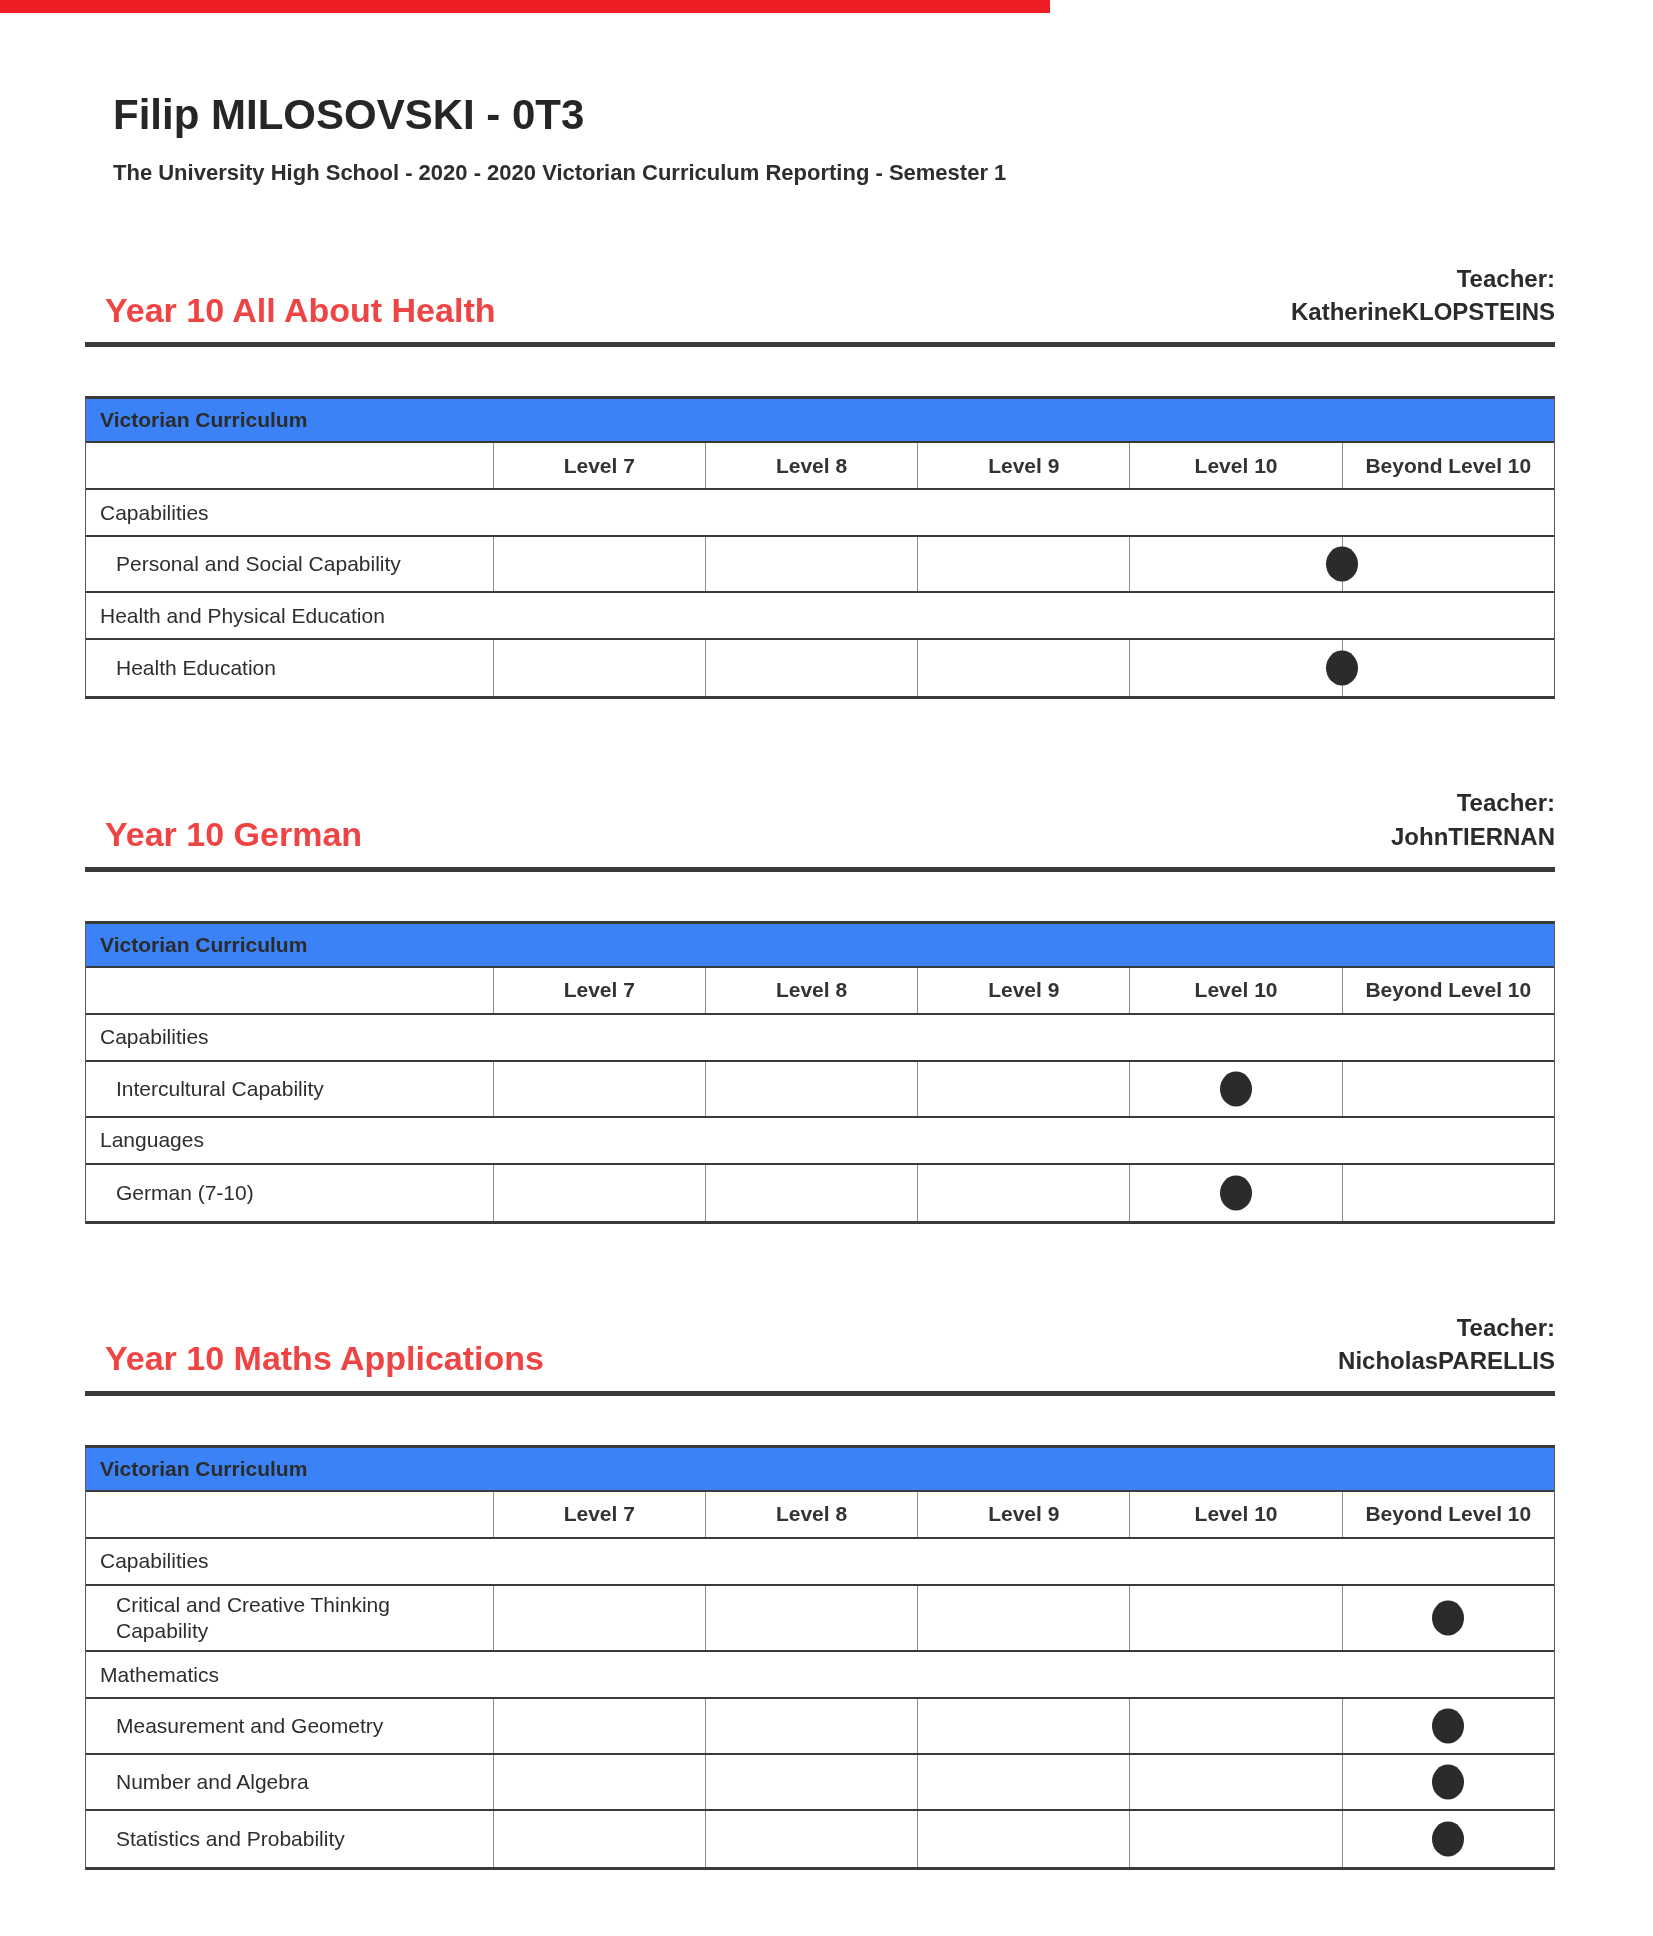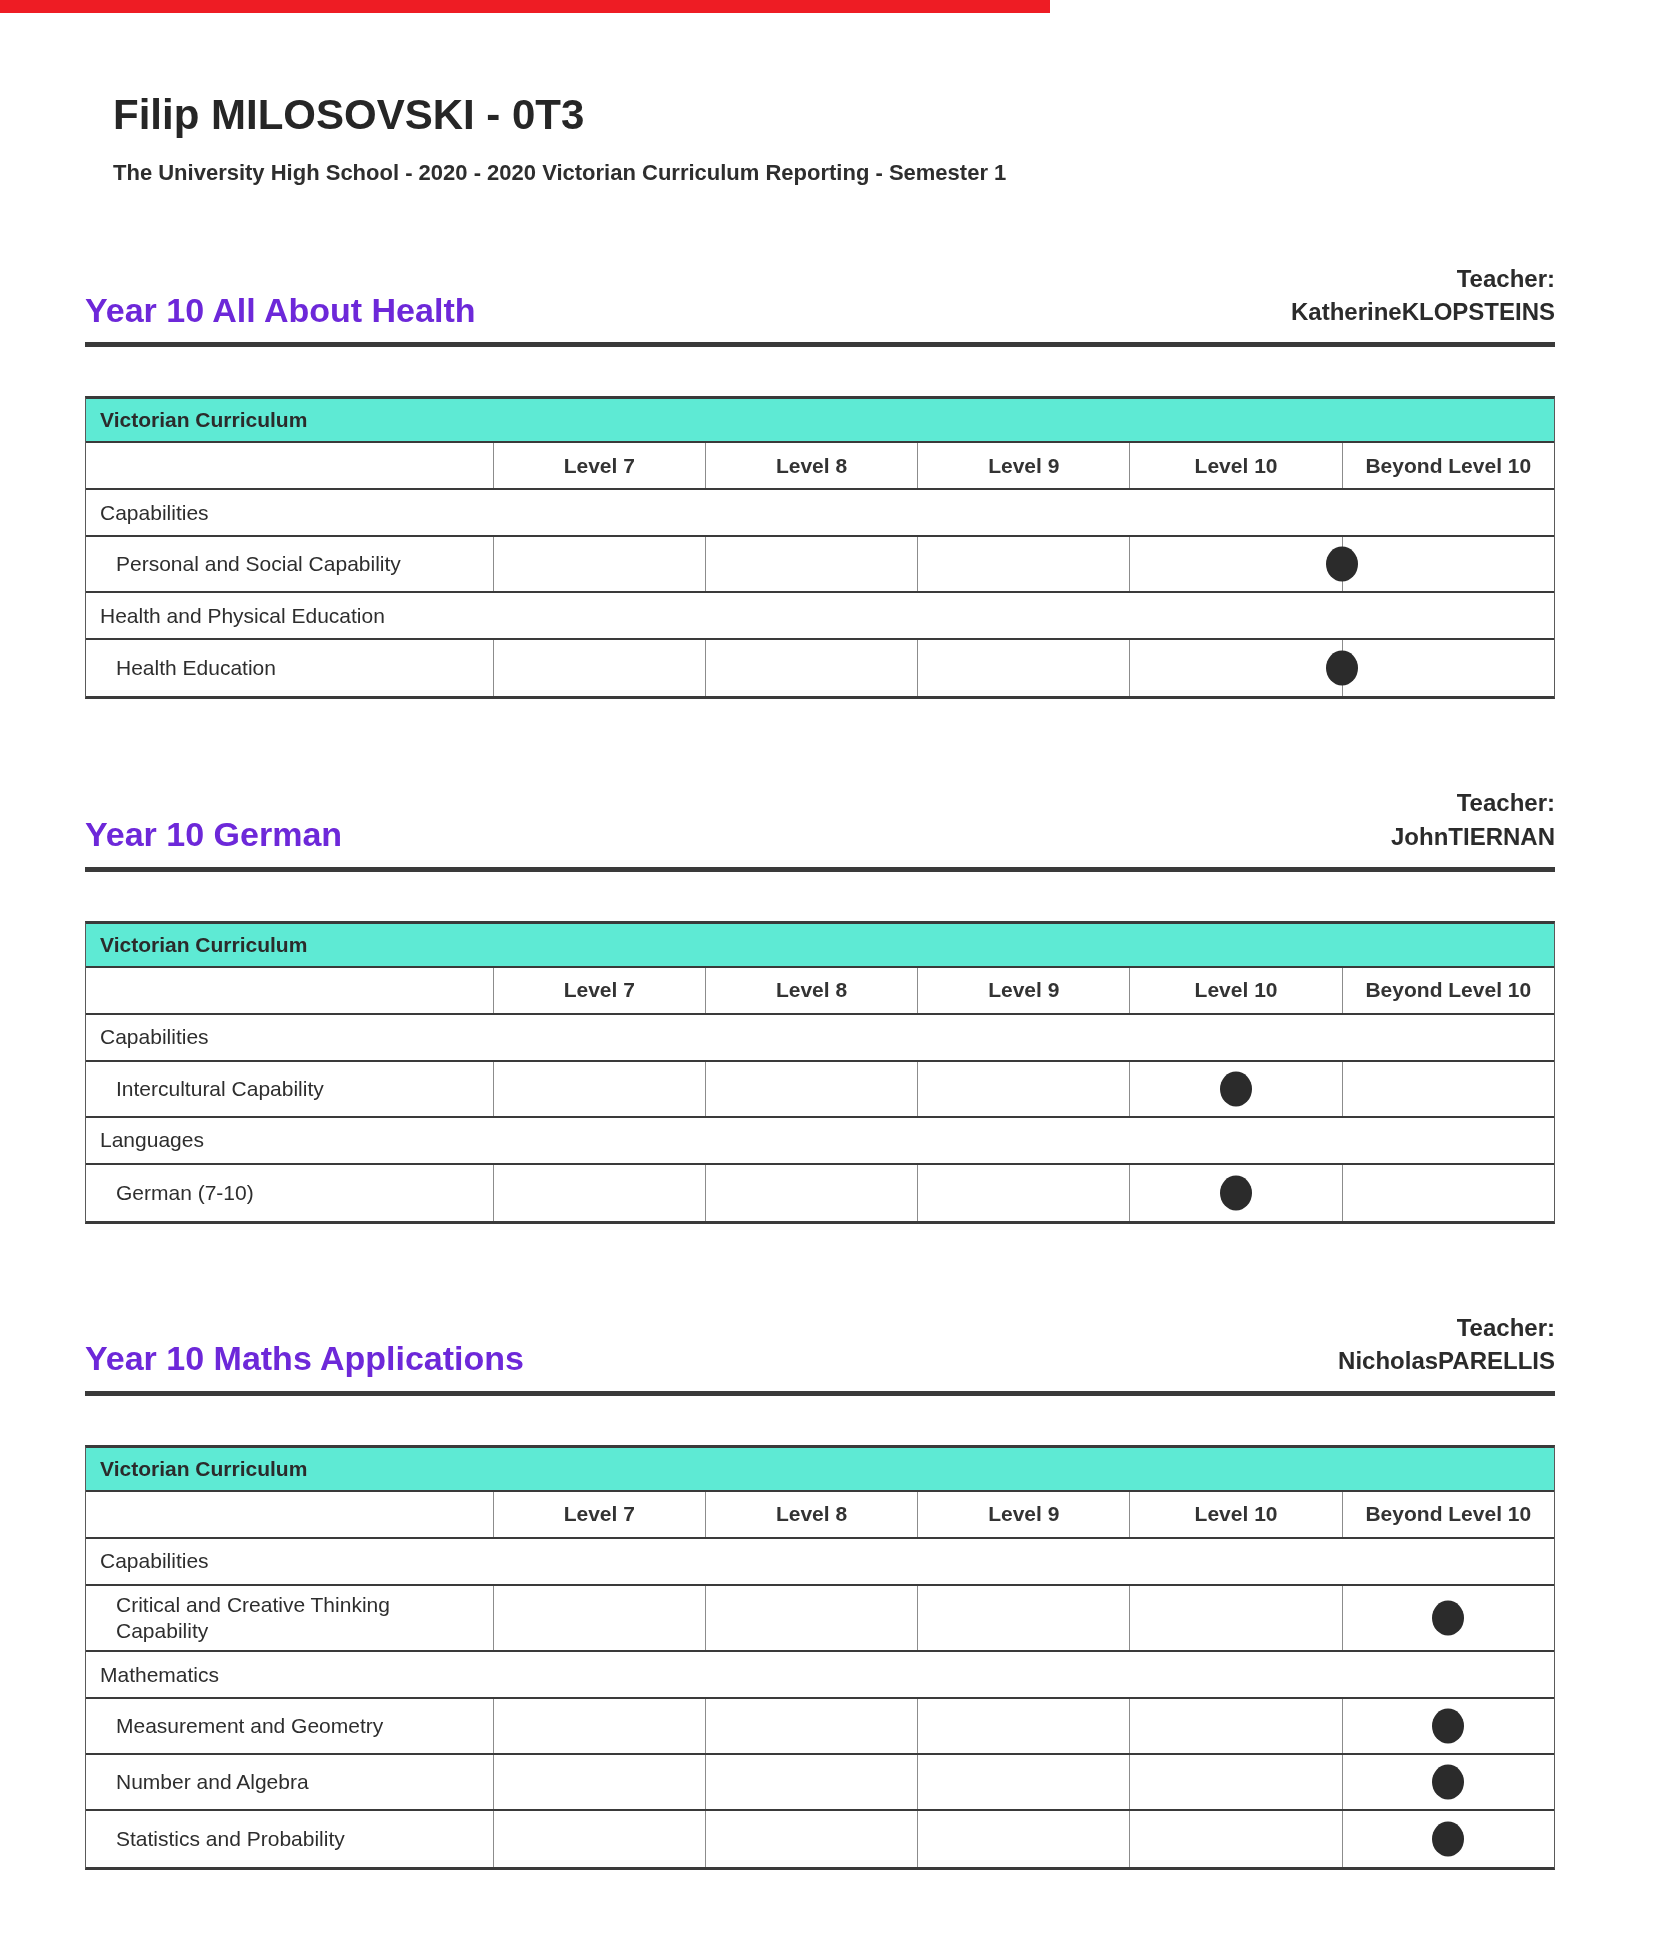--- a/index.html
+++ b/index.html
@@ -37,24 +37,24 @@
 
   .section { margin-top: 87px; }
   .section.first { margin-top: 76px; }
 
   .sec-head {
     display: flex;
     justify-content: space-between;
     align-items: flex-end;
   }
   .sec-head h2 {
-    margin-left: 0;
+    margin-left: 20px;
     font-size: 34px;
     font-weight: bold;
-    color: #6d28d9;
+    color: #ef4444;
     line-height: 1.05;
   }
   .teacher-block {
     text-align: right;
     font-size: 24px;
     font-weight: bold;
     line-height: 1.38;
     color: #2b2b2b;
   }
   .rule { height: 5px; background: #3a3a3a; margin-top: 14px; }
@@ -64,21 +64,21 @@
     border-left: 1px solid #5a5a5a;
     border-right: 1px solid #5a5a5a;
     border-top: 3px solid #3a3a3a;
     border-bottom: 3px solid #3a3a3a;
   }
   .trow { border-bottom: 2px solid #3a3a3a; }
   .trow:last-child { border-bottom: none; }
 
   .thead-gray {
     height: 44px;
-    background: #5eead4;
+    background: #3b82f6;
     display: flex;
     align-items: center;
     padding-left: 14px;
     border-bottom-width: 2px;
   }
   .thead-gray .t-title { font-size: 21px; font-weight: bold; color: #2b2b2b; }
 
   .grid6 {
     display: grid;
     grid-template-columns: 27.7% 14.46% 14.46% 14.46% 14.46% 14.46%;

